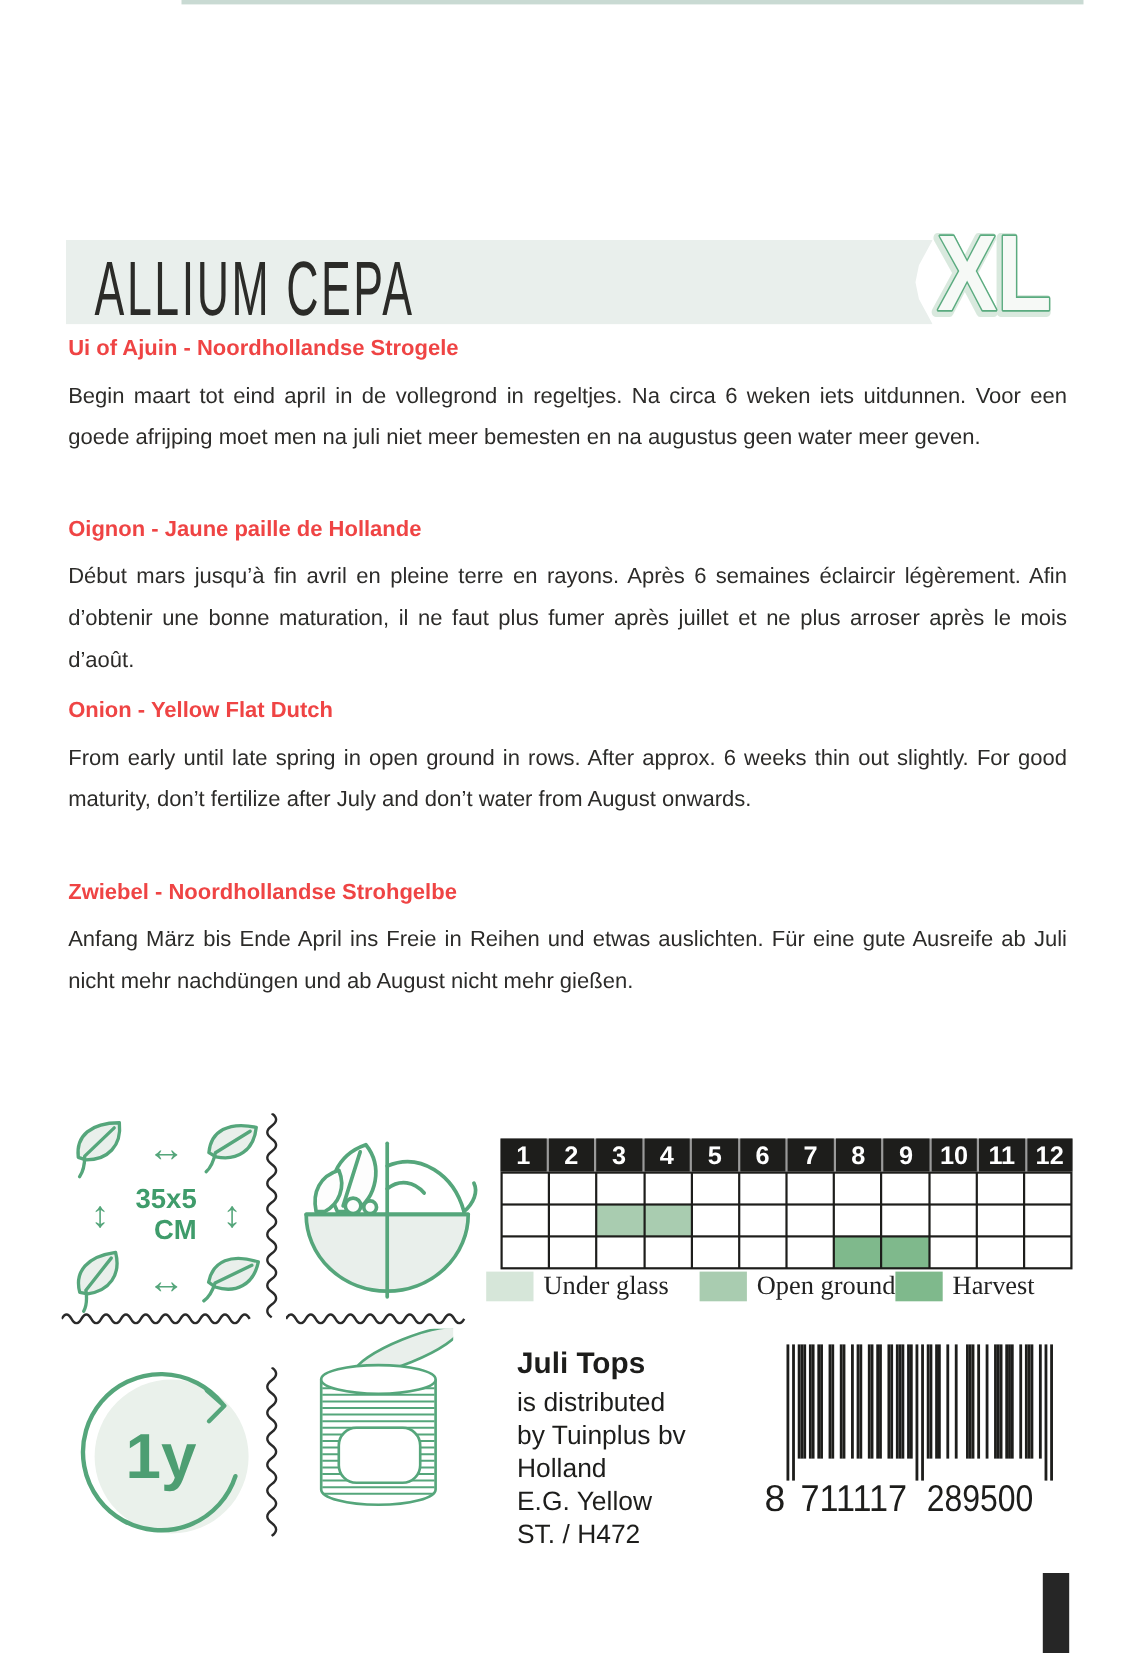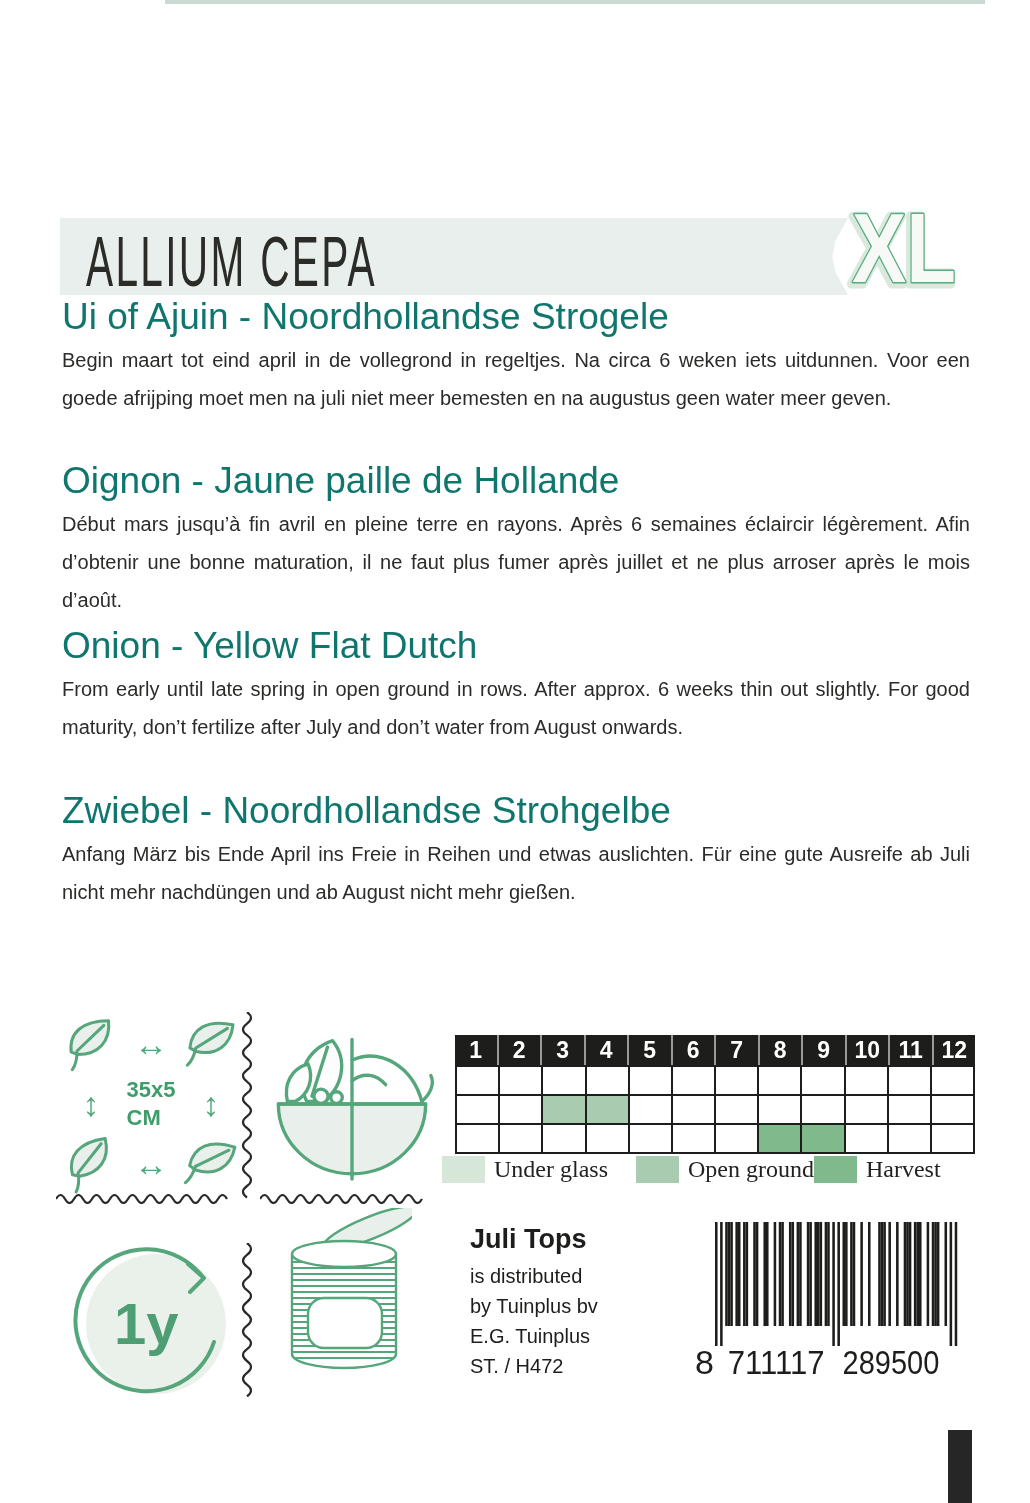--- a/index.html
+++ b/index.html
@@ -10,50 +10,50 @@
 
   
   .title-band{position:absolute;left:60px;top:218px;width:788px;height:77px;background:#e9efec;
     clip-path:polygon(0 0,100% 0,98.4% 30%,98% 50%,98.4% 70%,100% 100%,0 100%);}
   .title-band .title{position:absolute;left:26px;top:4px;font-size:70px;font-weight:500;
     letter-spacing:4px;white-space:nowrap;color:#2b2b28;transform:scale(.58,1);transform-origin:left top;}
   .xl-badge{position:absolute;left:846px;top:194px;width:116px;height:108px;}
 
   
   .section{position:absolute;left:62px;width:908px;}
-  .section h2{margin:0 0 7px 0;font-size:37px;line-height:34px;font-weight:normal;color:#0f766e;}
+  .section h2{margin:0 0 7px 0;font-size:20px;line-height:34px;font-weight:bold;color:#ef4444;}
   .section p{margin:0;font-size:20px;line-height:38px;text-align:justify;color:#2c2b29;}
 
   
   .abs{position:absolute;}
   .spacing-grid{display:grid;grid-template-columns:58px 62px 58px;grid-template-rows:56px 64px 56px;
     align-items:center;justify-items:center;}
   .arrow{color:#55a67b;font-size:34px;font-weight:bold;line-height:1;}
-  .spacing-label{font-size:22px;line-height:28px;font-weight:bold;color:#3f9c6b;text-align:left;}
+  .spacing-label{font-size:25px;line-height:28px;font-weight:bold;color:#3f9c6b;text-align:right;}
 
   .sep-line{stroke:#2a2a2a;stroke-width:2.2;fill:none;}
 
   
   .calendar{position:absolute;left:455px;top:1035px;width:520px;}
   .cal-header{display:grid;grid-template-columns:repeat(12,1fr);gap:2px;background:#9a9a9a;}
   .cal-header .hc{background:#1d1d1b;color:#fff;font-weight:bold;font-size:23px;line-height:30px;
     text-align:center;height:30px;}
   .cal-body{display:grid;grid-template-columns:repeat(12,1fr);grid-auto-rows:27px;gap:2px;
     background:#1d1d1b;padding:2px;}
   .cal-body .cc{background:#fff;}
 
   .legend{position:absolute;left:442px;top:1156px;width:520px;display:flex;align-items:center;font-family:Liberation Serif, serif;}
   .legend-swatch{width:43px;height:27px;flex:0 0 auto;}
   .legend-label{font-size:24px;color:#222;margin-left:9px;}
   .legend-item{display:flex;align-items:center;}
 
   
   .distributor{position:absolute;left:470px;top:1224px;width:220px;}
   .distributor .dist-name{font-size:27px;font-weight:bold;margin-bottom:6px;color:#1d1d1b;}
-  .distributor .dist-line{font-size:20px;line-height:30px;color:#1d1d1b;}
+  .distributor .dist-line{font-size:24px;line-height:30px;color:#1d1d1b;}
   .barcode-wrap{position:absolute;left:695px;top:1222px;width:270px;height:160px;}
 
   .black-tab{position:absolute;left:948px;top:1430px;width:24px;height:73px;background:#262626;}
 </style>
 </head>
 <body>
 
 <div class="page">
 
   <div class="top-bar"></div>
@@ -249,21 +249,22 @@
     <div class="legend-item" style="">
       <span class="legend-swatch" style="background: rgb(127, 185, 140);"></span>
       <span class="legend-label">Harvest</span>
     </div>
   </div>
 
   <div class="distributor">
     <div class="dist-name">Juli Tops</div>
     <div class="dist-line">is distributed</div>
     <div class="dist-line">by Tuinplus bv</div>
-    <div class="dist-line">E.G. Tuinplus</div>
+    <div class="dist-line">Holland</div>
+    <div class="dist-line">E.G. Yellow</div>
     <div class="dist-line">ST. / H472</div>
   </div>
 
   <div class="barcode-wrap"><svg width="270" height="160" viewBox="0 0 270 160">
         <rect x="20.00" y="0" width="2.55" height="124" fill="#1d1d1b"></rect>
         <rect x="25.10" y="0" width="2.55" height="124" fill="#1d1d1b"></rect>
         <rect x="30.20" y="0" width="2.55" height="104" fill="#1d1d1b"></rect>
         <rect x="32.75" y="0" width="2.55" height="104" fill="#1d1d1b"></rect>
         <rect x="35.30" y="0" width="2.55" height="104" fill="#1d1d1b"></rect>
         <rect x="40.40" y="0" width="2.55" height="104" fill="#1d1d1b"></rect>

